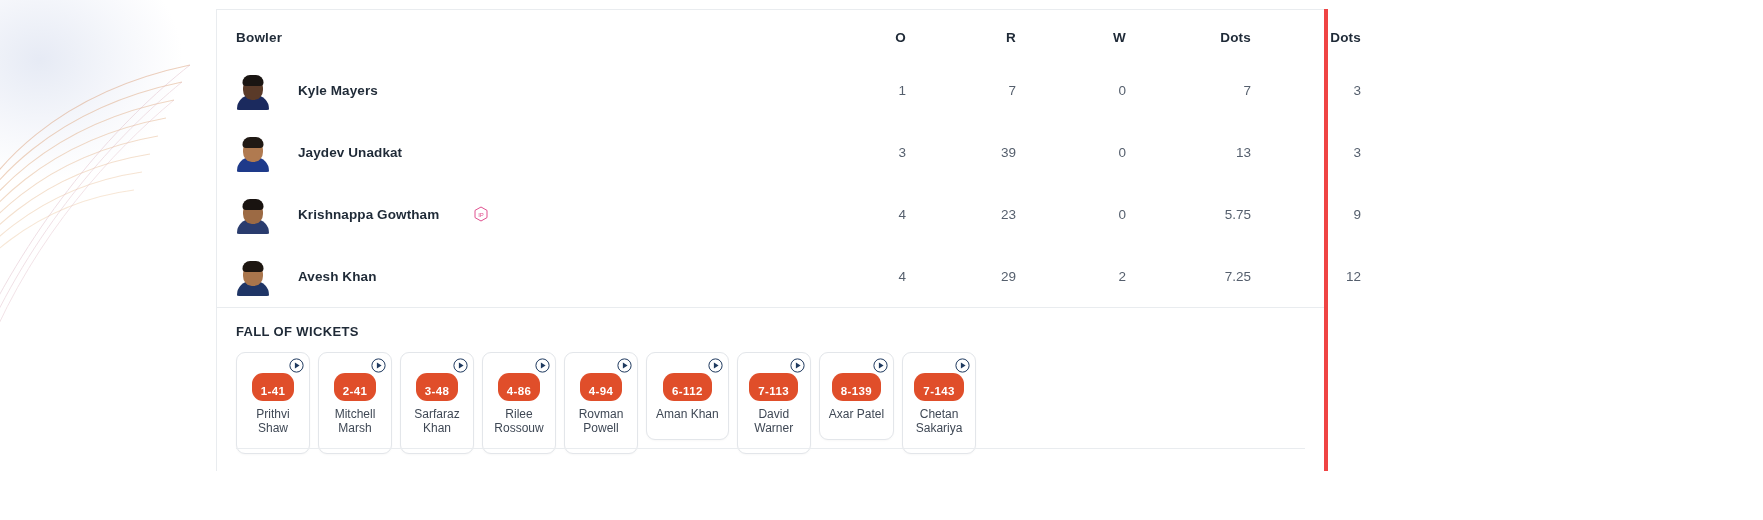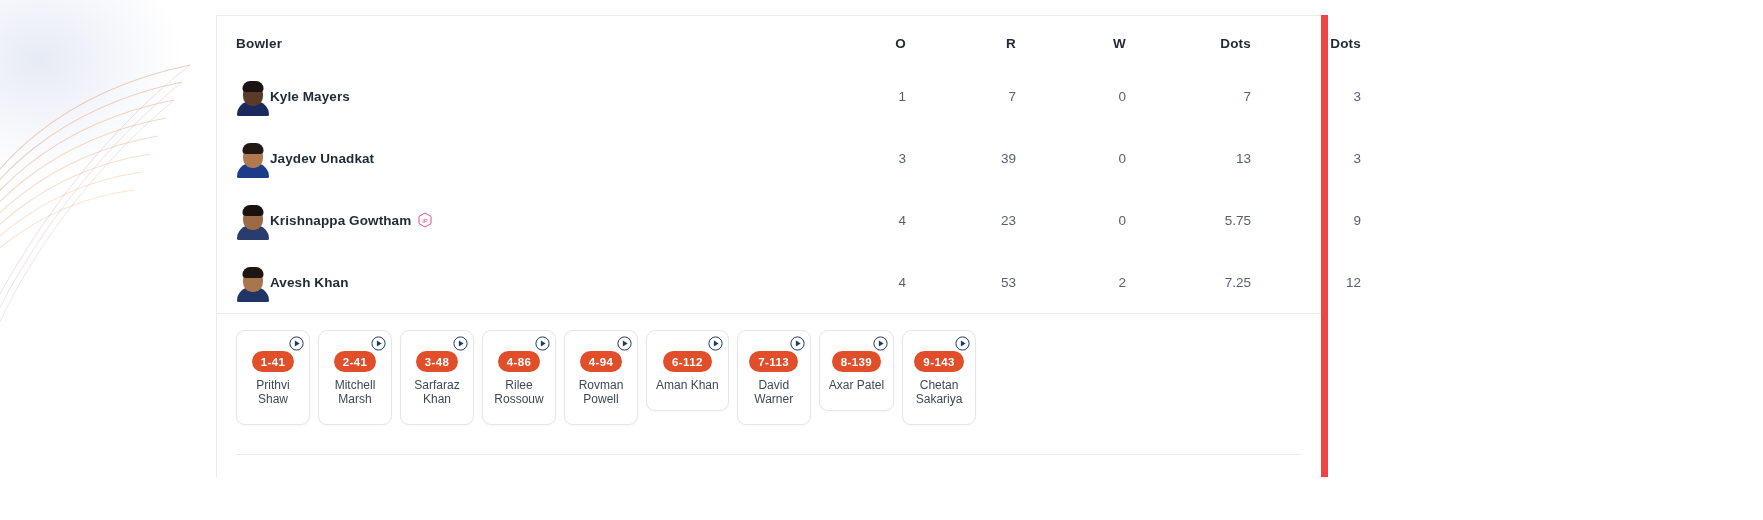--- a/index.html
+++ b/index.html
@@ -33,26 +33,26 @@
     height: 300px;
     background: radial-gradient(ellipse 190px 160px at 40px 60px, rgba(226,231,243,0.85) 0%, rgba(235,238,247,0.45) 45%, rgba(255,255,255,0) 75%);
     pointer-events: none;
     z-index: 0;
   }
 
   
   #scorecard-panel {
     position: absolute;
     left: 216px;
-    top: 15px;
+    top: 9px;
     width: 1112px;
     height: 462px;
     background: #ffffff;
     border-left: 1px solid #e9ecef;
-    border-right: 7px solid #ef4444;
+    border-right: 4px solid #ef4444;
     z-index: 2;
   }
   .panel-rule {
     height: 1px;
     background: #e9ecef;
     width: 100%;
   }
 
   #bowling-section {
     padding: 0 19px;
@@ -92,21 +92,21 @@
   col.c-bowler { width: 560px; }
   col.c-o      { width: 110px; }
   col.c-r      { width: 110px; }
   col.c-w      { width: 110px; }
   col.c-econ   { width: 125px; }
   col.c-dots   { width: 110px; }
 
   .player-cell {
     display: flex;
     align-items: center;
-    gap: 0;
+    gap: 28px;
   }
 
   
   .avatar {
     width: 34px;
     height: 40px;
     position: relative;
     flex: 0 0 auto;
     overflow: hidden;
     border-radius: 3px;
@@ -204,21 +204,21 @@
   .fow-play-icon svg { display: block; }
 
   .fow-pill {
     display: inline-block;
     background: #e04e2a;
     color: #ffffff;
     font-size: 11.5px;
     font-weight: bold;
     letter-spacing: 0.4px;
     border-radius: 11px;
-    padding: 5px 9px 4px 9px;
+    padding: 12px 9px 4px 9px;
     margin-bottom: 6px;
     white-space: nowrap;
   }
   .fow-batter {
     font-size: 12px;
     color: #3f4855;
     line-height: 14px;
     margin-bottom: 6px;
     white-space: pre-line;
   }
@@ -345,32 +345,33 @@
                 <div class="avatar">
                   <div class="av-body" style="background:#1f3566"></div>
                   <div class="av-neck" style="background:#a9754c"></div>
                   <div class="av-head" style="background:#a9754c"></div>
                   <div class="av-hair" style="background:#1d1611"></div>
                 </div>
                 <span class="player-name">Avesh Khan</span>
               </div>
             </td>
             <td>4</td>
-            <td>53</td>
+            <td>29</td>
             <td>2</td>
             <td>7.25</td>
             <td>12</td>
           </tr>
         </tbody>
     </table>
   </div>
 
   <div class="panel-rule"></div>
 
   <div id="fow-section">
+    <div id="fow-title">FALL OF WICKETS</div>
     <div id="fow-list">
         <div class="fow-card"><span class="fow-play-icon">
             <svg width="15" height="15" viewBox="0 0 15 15">
               <circle cx="7.5" cy="7.5" r="6.6" fill="#fff" stroke="#1f3a5f" stroke-width="1"></circle>
               <polygon points="5.9,4.5 10.6,7.5 5.9,10.5" fill="#1f3a5f"></polygon>
             </svg>
           </span><div class="fow-pill">1-41</div><div class="fow-batter">Prithvi
 Shaw</div></div>
         <div class="fow-card"><span class="fow-play-icon">
             <svg width="15" height="15" viewBox="0 0 15 15">
@@ -417,19 +418,19 @@
             <svg width="15" height="15" viewBox="0 0 15 15">
               <circle cx="7.5" cy="7.5" r="6.6" fill="#fff" stroke="#1f3a5f" stroke-width="1"></circle>
               <polygon points="5.9,4.5 10.6,7.5 5.9,10.5" fill="#1f3a5f"></polygon>
             </svg>
           </span><div class="fow-pill">8-139</div><div class="fow-batter">Axar Patel</div></div>
         <div class="fow-card"><span class="fow-play-icon">
             <svg width="15" height="15" viewBox="0 0 15 15">
               <circle cx="7.5" cy="7.5" r="6.6" fill="#fff" stroke="#1f3a5f" stroke-width="1"></circle>
               <polygon points="5.9,4.5 10.6,7.5 5.9,10.5" fill="#1f3a5f"></polygon>
             </svg>
-          </span><div class="fow-pill">9-143</div><div class="fow-batter">Chetan
+          </span><div class="fow-pill">7-143</div><div class="fow-batter">Chetan
 Sakariya</div></div>
       </div>
   </div>
 
   <div id="bottom-rule"></div>
 </div>
 
 </body></html>

